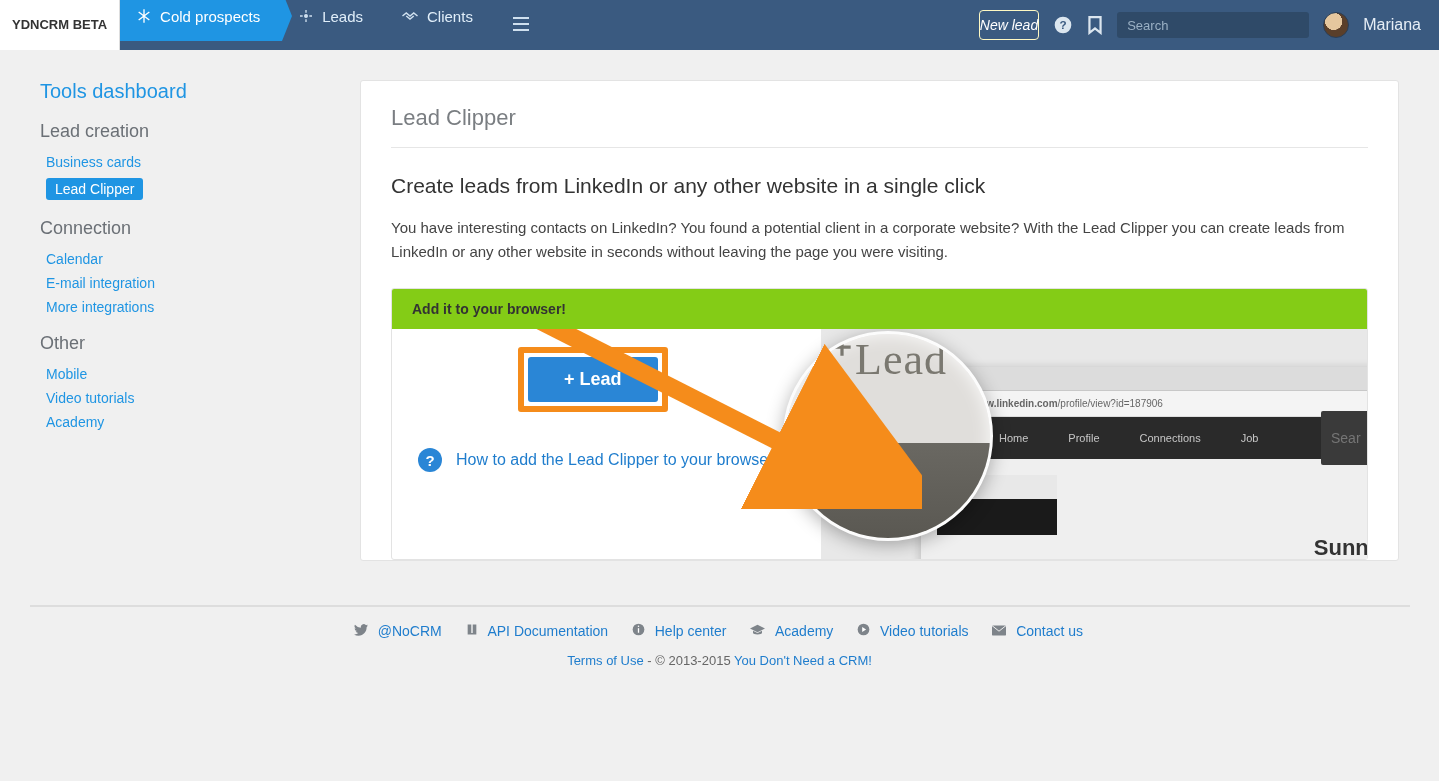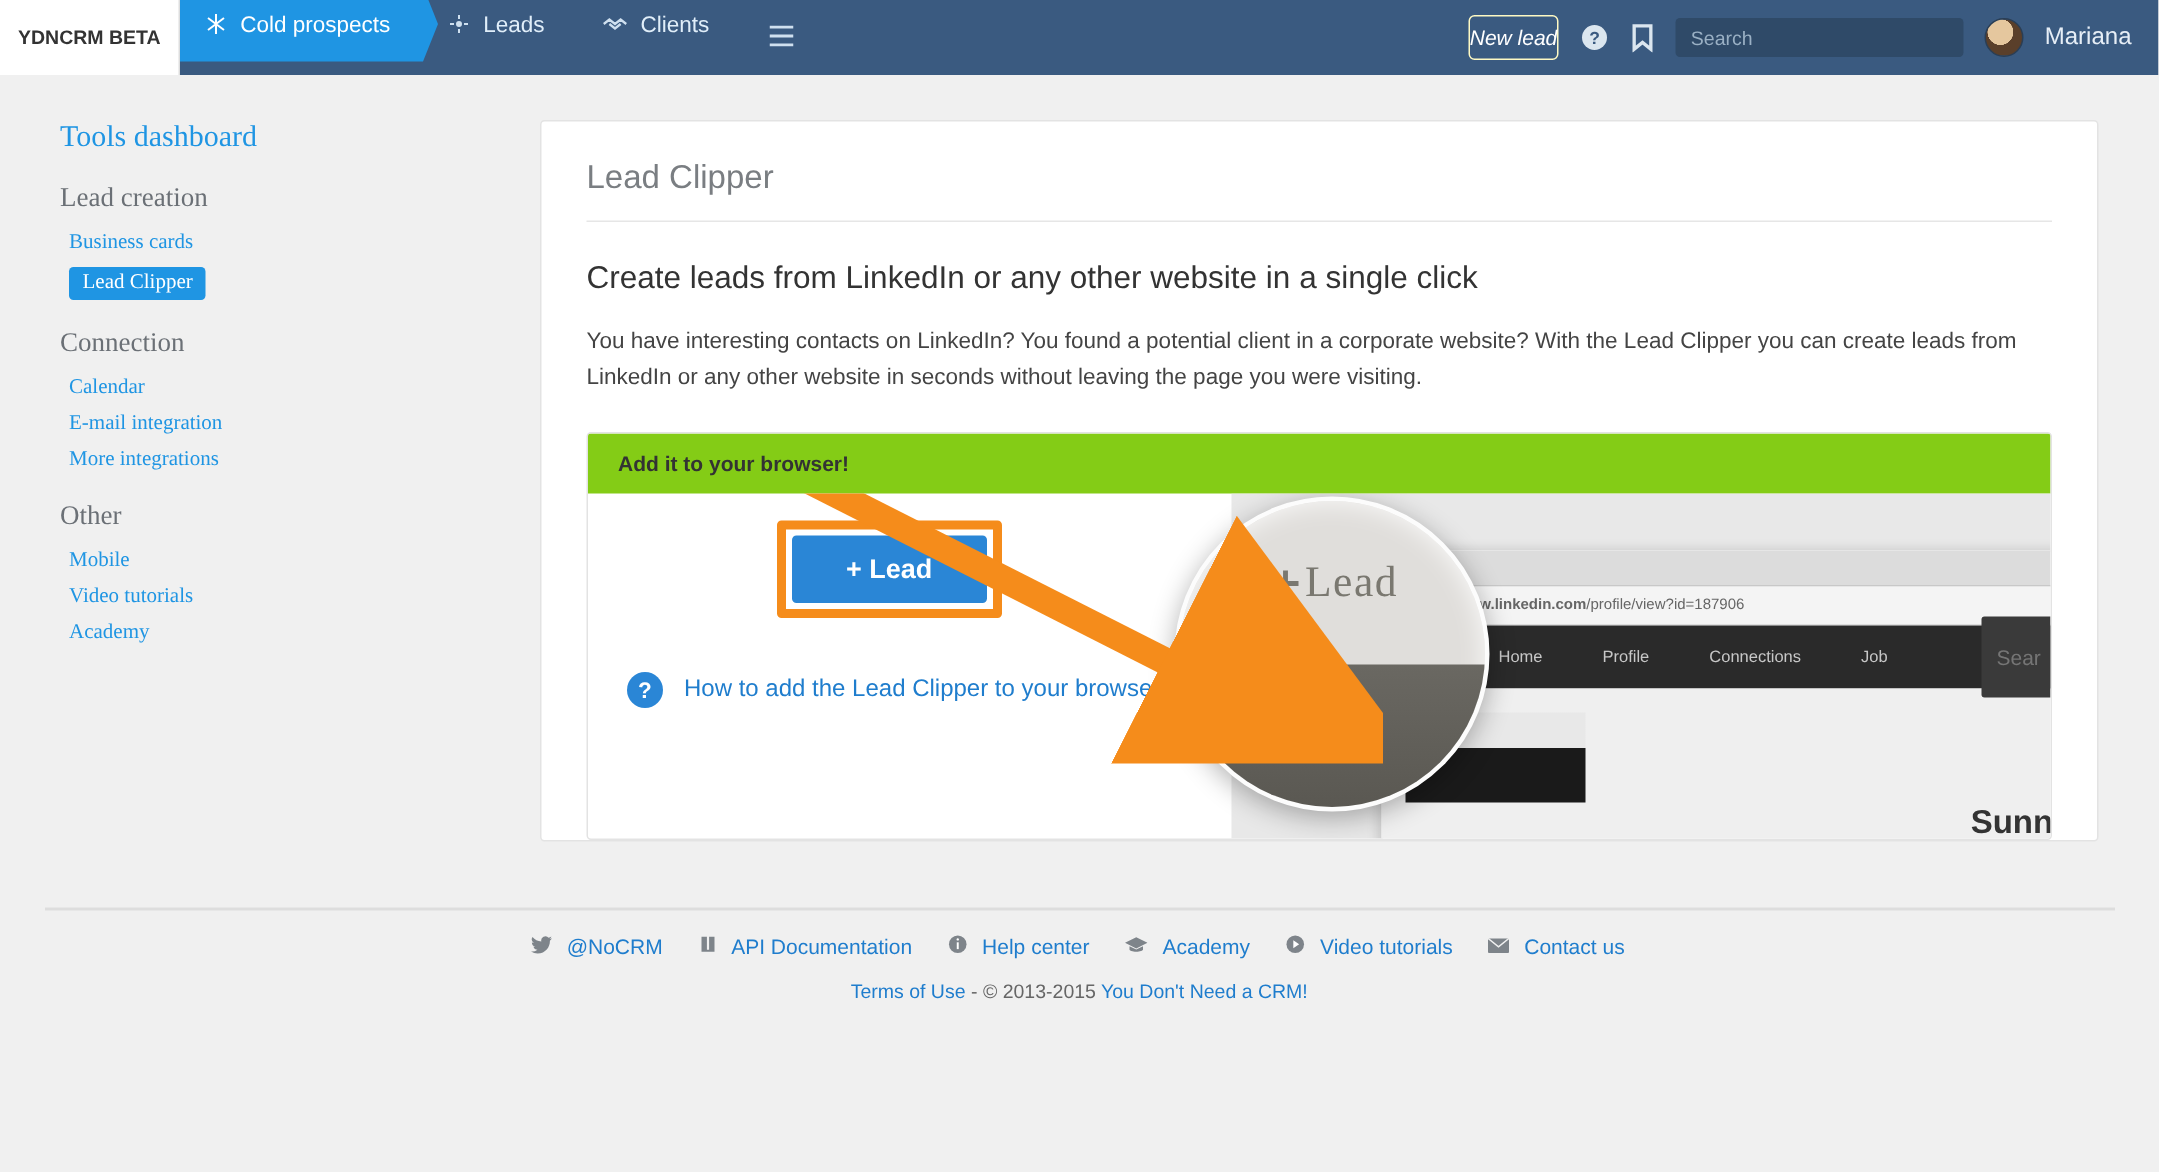--- a/index.html
+++ b/index.html
@@ -22,21 +22,21 @@
     .topnav-right { margin-left: auto; display: flex; align-items: center; gap: 14px; padding-right: 18px; }
     .btn-newlead { background: transparent; border: 1px solid #fef9c3; color: #fff; border-radius: 4px; padding: 6px 0; font-size: 14px; cursor:pointer;font-style:italic; }
     .icon-btn { color: #dbe6ef; cursor: pointer; display:inline-flex; }
     .search-box { background: #2f4a68; border: none; color: #c5d2df; padding: 6px 10px; border-radius: 3px; width: 192px; height: 26px; font-size:13px; }
     .search-box::placeholder { color: #9ab0c4; }
     .avatar { width: 26px; height: 26px; border-radius: 50%; background: radial-gradient(circle at 40% 35%, #e5c79e 0 40%, #5a3f2a 41% 100%); border:1px solid #2a3e55;}
     .username { color: #e6eef6; font-size: 16px; }
 
     
     .page { display:flex; padding: 30px 40px 0 40px; gap: 0; }
-    .sidebar { width: 320px; flex: 0 0 320px; padding-right: 30px; font-family: Liberation Serif, serif;}
+    .sidebar { width: 320px; flex: 0 0 320px; padding-right: 30px;}
     .main { flex: 1; }
     .side-h1 { color: #1f95e3; font-size: 20px; font-weight: 500; margin-bottom: 18px; cursor:pointer;}
     .side-section { color: #6b7076; font-size: 18px; margin: 14px 0 8px; }
     .side-list { list-style: none; margin: 0 0 4px 6px; }
     .side-list li { padding: 4px 0; }
     .side-list a { color: #1f95e3; text-decoration: none; font-size: 14px; }
     .side-list li.active a { display: inline-block; background: #1f95e3; color: #fff; padding: 3px 9px; border-radius: 3px; }
 
     
     .card { background: #fff; border: 1px solid #e3e3e3; border-radius: 3px; padding: 24px 30px 0; }
@@ -49,21 +49,21 @@
     .panel-body { display:flex; padding: 0; align-items: stretch; min-height: 230px; position:relative; overflow:hidden;}
     .panel-left { flex: 0 0 44%; padding: 18px 26px 20px; position: relative; }
     .bookmark-frame { display:inline-block; border: 6px solid #f58c1b; border-radius: 3px; padding: 4px; margin-left: 100px; }
     .lead-btn { background: #2a86d6; color: #fff; border: none; border-radius: 3px; padding: 12px 36px; font-size: 18px; font-weight: 600; cursor: grab; }
     .help-row { display: flex; gap: 14px; align-items: flex-start; margin-top: 36px; }
     .help-badge { width: 24px; height: 24px; border-radius: 50%; background: #2a86d6; color: #fff; display: inline-flex; align-items: center; justify-content: center; font-weight: 700; font-size: 15px; flex-shrink:0;}
     .help-row a { color: #1f7dcd; text-decoration: none; font-size: 16px; line-height: 1.5; }
     .panel-right { flex: 1; position: relative; background: #e8e8e8; }
     .magnifier { position: absolute; left: -38px; top: 2px; width: 210px; height: 210px; border-radius: 50%; background: #e0dedb; border: 3px solid #fcfcfc; box-shadow: 0 4px 18px rgba(0,0,0,.3), inset 0 0 18px rgba(255,255,255,.9); overflow: hidden; z-index:3;}
     .mag-inner { position:absolute; inset:0; display:flex; flex-direction:column;}
-    .mag-top { flex:1.15; display:flex; align-items:center; justify-content:center; color:#7a7870; font-size:29px; font-weight:400; font-family: Georgia, serif; letter-spacing:1px;}
+    .mag-top { flex:1.15; display:flex; align-items:flex-start; justify-content:center; color:#7a7870; font-size:44px; font-weight:400; font-family: Georgia, serif; letter-spacing:1px;}
     .mag-bot { flex:1; background: linear-gradient(#6a6862, #5a5852); }
     .mag-top svg { width:26px; height:26px; }
     .faux-browser { position:absolute; left:100px; top:38px; right:-30px; height:260px; background:#fff; box-shadow:-2px 0 8px rgba(0,0,0,.15); border-radius:4px 0 0 0; overflow:hidden;}
     .faux-tabs { height: 24px; background:#dcdcdc; border-bottom:1px solid #c8c8c8;}
     .faux-url { height: 26px; background:#f4f4f4; display:flex; align-items:center; padding:0 10px; font-size:10px; color:#666; border-bottom:1px solid #ddd;}
     .faux-url .lock { color:#4a9e3d; margin-right:4px; font-size:9px;}
     .li-header { background:#2a2a2a; height:42px; display:flex; align-items:center; padding:0 16px; gap:40px; color:#c7c7c7; font-size:11px;}
     .li-logo { background:#0177b5; color:#fff; width:22px; height:22px; border-radius:2px; display:inline-flex; align-items:center; justify-content:center; font-weight:700; font-size:14px;}
     .li-search { margin-left:auto; background:#3a3a3a; color:#aaa; padding:19px 10px; border-radius:2px; font-size:14px; border:none; width:60px;}
     .li-body { padding:10px 16px; background:#efefef;}

